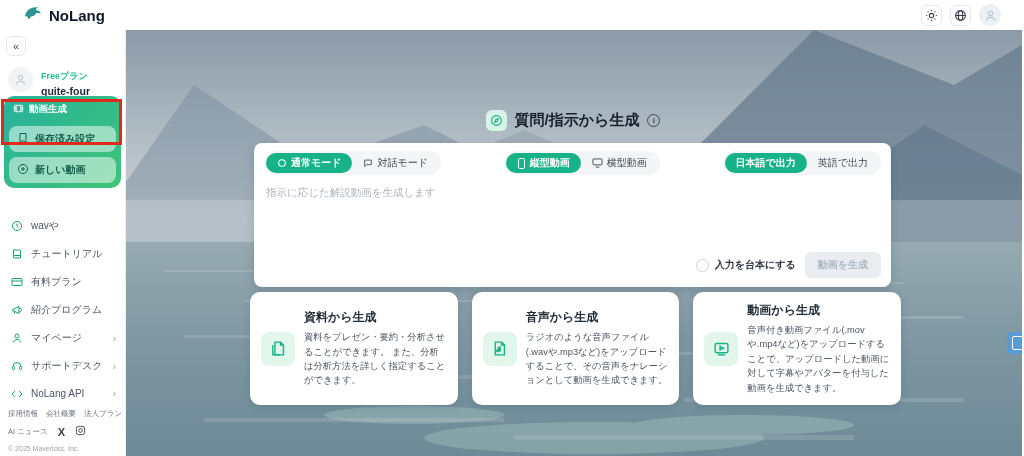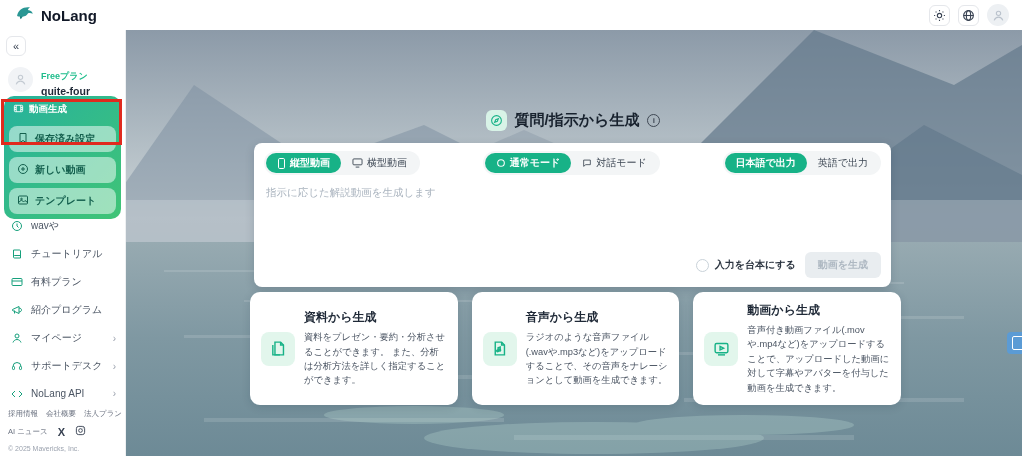--- a/index.html
+++ b/index.html
@@ -6,21 +6,21 @@
   html,body { margin:0; padding:0; }
   body {
     width:1024px; height:456px; overflow:hidden;
     font-family:"Liberation Sans","DejaVu Sans",sans-serif;
     background:#ffffff; color:#1f2937;
   }
   #app { position:relative; width:1024px; height:456px; }
 
   
   .header { position:absolute; top:0; left:0; width:1024px; height:30px; background:#fff;
-    display:flex; align-items:center; justify-content:space-between; padding:0 15px; z-index:6; }
+    display:flex; align-items:center; justify-content:space-between; padding:0 23px; z-index:6; }
   .brand { display:flex; align-items:center; gap:6px; }
   .brand-name { font-weight:bold; font-size:15px; color:#111827; }
   .header-right { display:flex; align-items:center; gap:8px; }
   .icon-btn { width:21px; height:21px; border:1px solid #e5e7eb; border-radius:6px; background:#fff;
     display:flex; align-items:center; justify-content:center; cursor:pointer; }
   .header-avatar { width:22px; height:22px; border-radius:50%; background:#edf0f3;
     display:flex; align-items:center; justify-content:center; cursor:pointer; }
 
   
   .sidebar { position:absolute; top:30px; left:0; width:126px; height:426px; background:#fff;
@@ -175,30 +175,20 @@
         <span>保存済み設定</span>
       </div>
       <div class="gen-item">
         <span>
           <svg width="12" height="12" viewBox="0 0 24 24" fill="none" stroke="#14604e" stroke-width="2">
             <circle cx="12" cy="12" r="9"></circle>
               <path d="M12 8v8M8 12h8"></path>
           </svg>
         </span>
         <span>新しい動画</span>
-      </div>
-      <div class="gen-item">
-        <span>
-          <svg width="12" height="12" viewBox="0 0 24 24" fill="none" stroke="#14604e" stroke-width="2">
-            <rect x="3" y="4" width="18" height="16" rx="2"></rect>
-              <circle cx="9" cy="10" r="1.6"></circle>
-              <path d="M3 17l6-5 4 4 3-3 5 4"></path>
-          </svg>
-        </span>
-        <span>テンプレート</span>
       </div>
     </div>
 
     <div class="red-annotation"></div>
 
     <div class="menu">
       <div class="menu-item">
         <span class="mi-icon">
           <svg width="12" height="12" viewBox="0 0 24 24" fill="none" stroke="#16a07c" stroke-width="2">
             <circle cx="12" cy="12" r="9"></circle>
@@ -341,56 +331,56 @@
       </span>
       <span class="main-title">質問/指示から生成</span>
       <span class="info-icon">i</span>
     </div>
 
     <div class="input-card">
       <div class="toggle-row">
         <div class="seg">
           <span class="seg-opt selected">
             <span class="so-icon">
+              <svg width="10" height="10" viewBox="0 0 24 24" fill="none" stroke="#ffffff" stroke-width="2.5">
+                <circle cx="12" cy="12" r="8"></circle>
+              </svg>
+            </span>
+            <span>通常モード</span>
+          </span>
+          <span class="seg-opt">
+            <span class="so-icon">
+              <svg width="10" height="10" viewBox="0 0 24 24" fill="none" stroke="#3b4552" stroke-width="2">
+                <path d="M4 5h16v11H9l-5 4z"></path>
+              </svg>
+            </span>
+            <span>対話モード</span>
+          </span>
+        </div>
+        <div class="seg">
+          <span class="seg-opt selected">
+            <span class="so-icon">
               <svg width="9" height="11" viewBox="0 0 14 22" fill="none" stroke="#ffffff" stroke-width="2">
                 <rect x="1" y="1" width="12" height="20" rx="2.5"></rect>
               </svg>
             </span>
             <span>縦型動画</span>
           </span>
           <span class="seg-opt">
             <span class="so-icon">
               <svg width="11" height="10" viewBox="0 0 24 22" fill="none" stroke="#3b4552" stroke-width="2">
                 <rect x="2" y="2" width="20" height="13" rx="2"></rect>
                   <path d="M8 20h8"></path>
               </svg>
             </span>
             <span>横型動画</span>
           </span>
         </div>
         <div class="seg">
           <span class="seg-opt selected">
-            <span class="so-icon">
-              <svg width="10" height="10" viewBox="0 0 24 24" fill="none" stroke="#ffffff" stroke-width="2.5">
-                <circle cx="12" cy="12" r="8"></circle>
-              </svg>
-            </span>
-            <span>通常モード</span>
-          </span>
-          <span class="seg-opt">
-            <span class="so-icon">
-              <svg width="10" height="10" viewBox="0 0 24 24" fill="none" stroke="#3b4552" stroke-width="2">
-                <path d="M4 5h16v11H9l-5 4z"></path>
-              </svg>
-            </span>
-            <span>対話モード</span>
-          </span>
-        </div>
-        <div class="seg">
-          <span class="seg-opt selected">
             <span>日本語で出力</span>
           </span>
           <span class="seg-opt">
             <span>英語で出力</span>
           </span>
         </div>
       </div>
 
       <textarea class="prompt-input" placeholder="指示に応じた解説動画を生成します" style=""></textarea>
 

